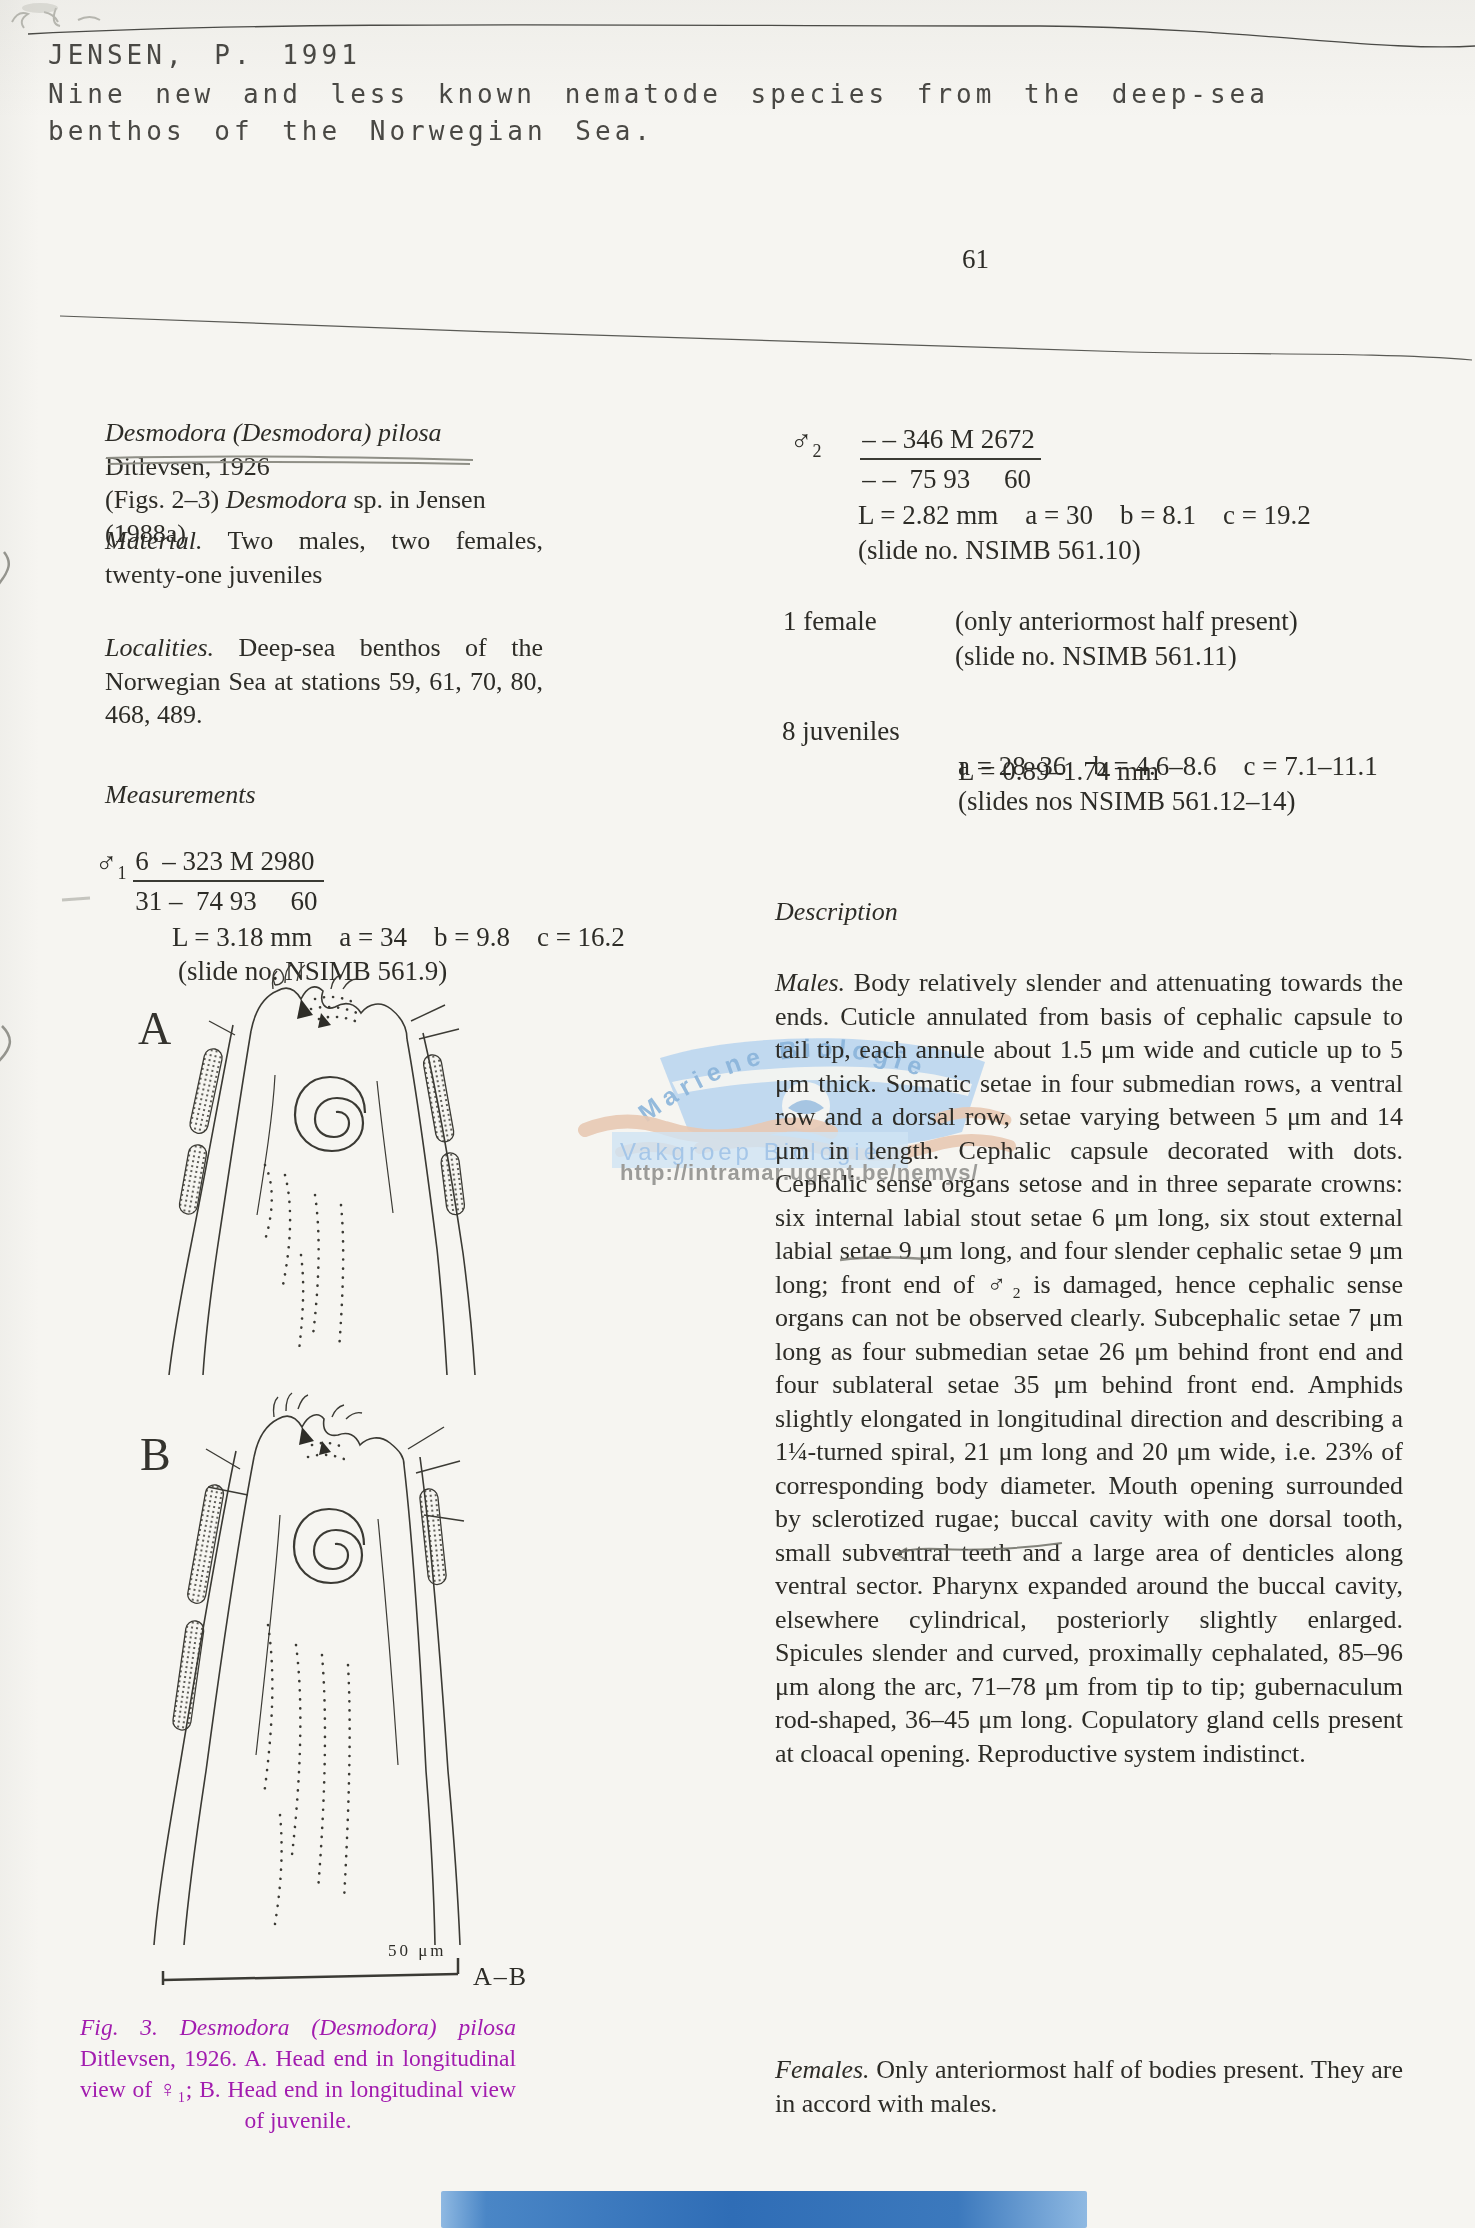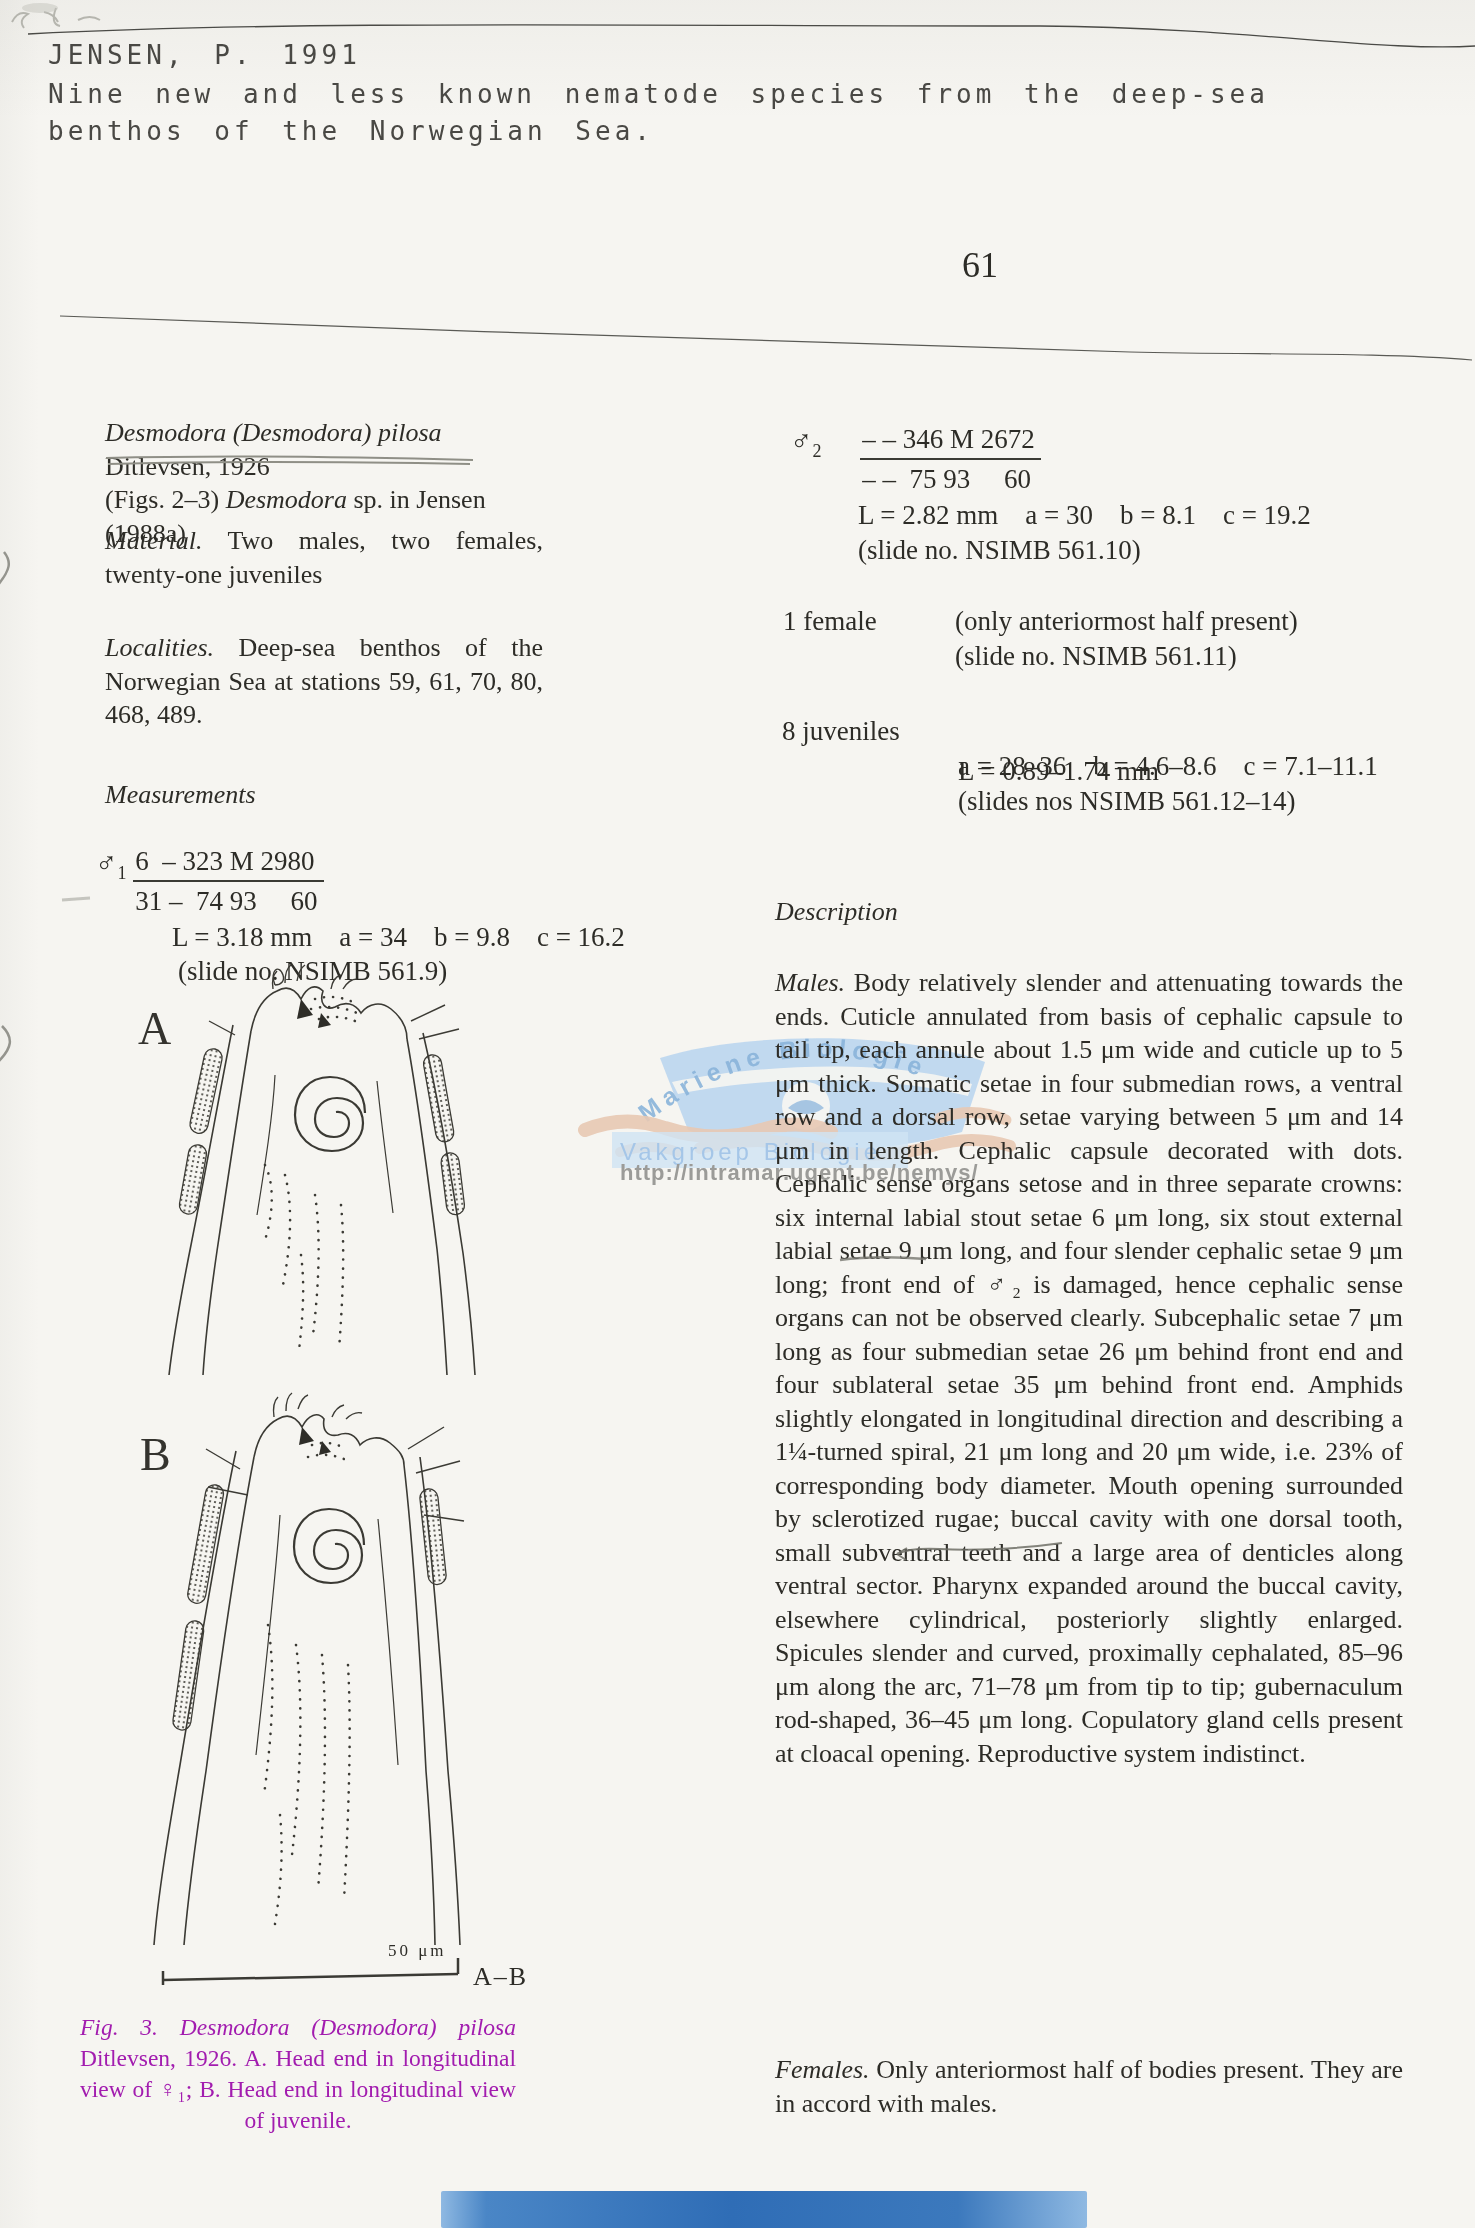--- a/index.html
+++ b/index.html
@@ -67,21 +67,21 @@
       <rect x="612" y="1132" width="296" height="36" fill="#cfe3f4" opacity="0.8"></rect>
     </svg>
   </div>
   <div class="abs wm-band" style="left:620px;top:1138px;z-index:1;">Vakgroep Biologie</div>
   <div class="abs wm-url" style="left:572px;top:1160px;z-index:1;margin-left:48px;">http://intramar.ugent.be/nemys/</div>
 
   <div class="abs mono z2" style="left:48px;top:40px;">JENSEN, P. 1991</div>
   <div class="abs mono z2" style="left:48px;top:79px;">Nine new and less known nematode species from the deep-sea</div>
   <div class="abs mono z2" style="left:48px;top:116px;">benthos of the Norwegian Sea.</div>
 
-  <div class="abs z2" style="left:962px;top:244px;font-size:36px;">61</div>
+  <div class="abs z2" style="left:962px;top:244px;font-size:27px;">61</div>
 
   <div class="abs serif z2" style="left:105px;top:416px;width:438px;">
     <div>
       <span class="ital">Desmodora (Desmodora) pilosa</span><span> Ditlevsen, 1926</span>
     </div>
     <div>
       <span>(Figs. 2–3) </span><span class="ital">Desmodora</span><span> sp. in Jensen (1988a)</span>
     </div>
   </div>
 

